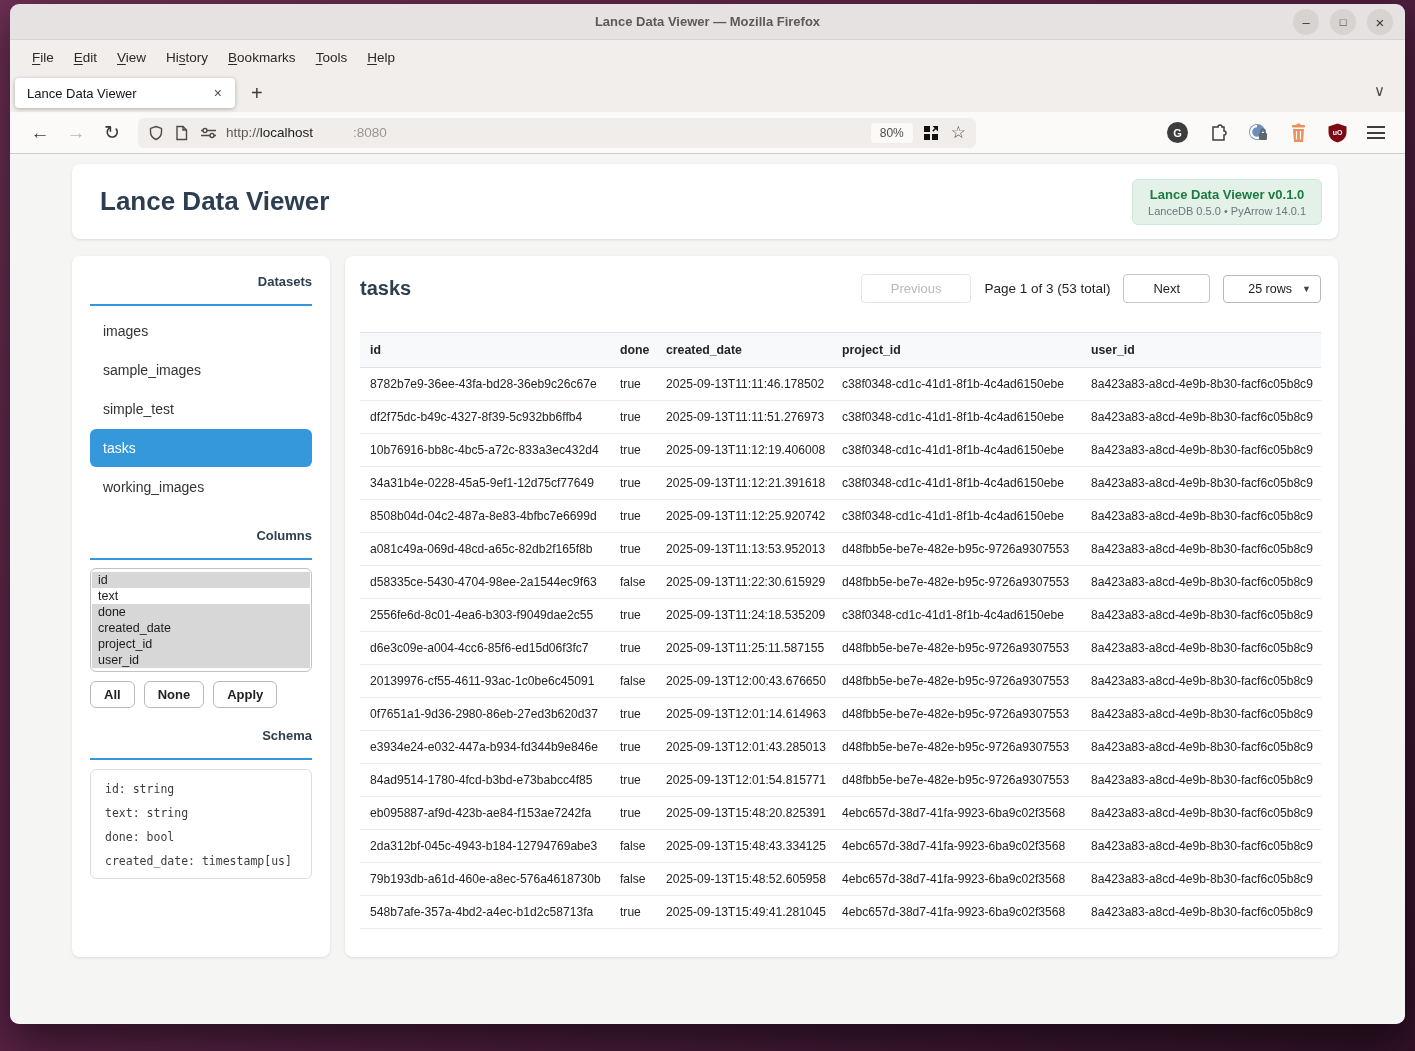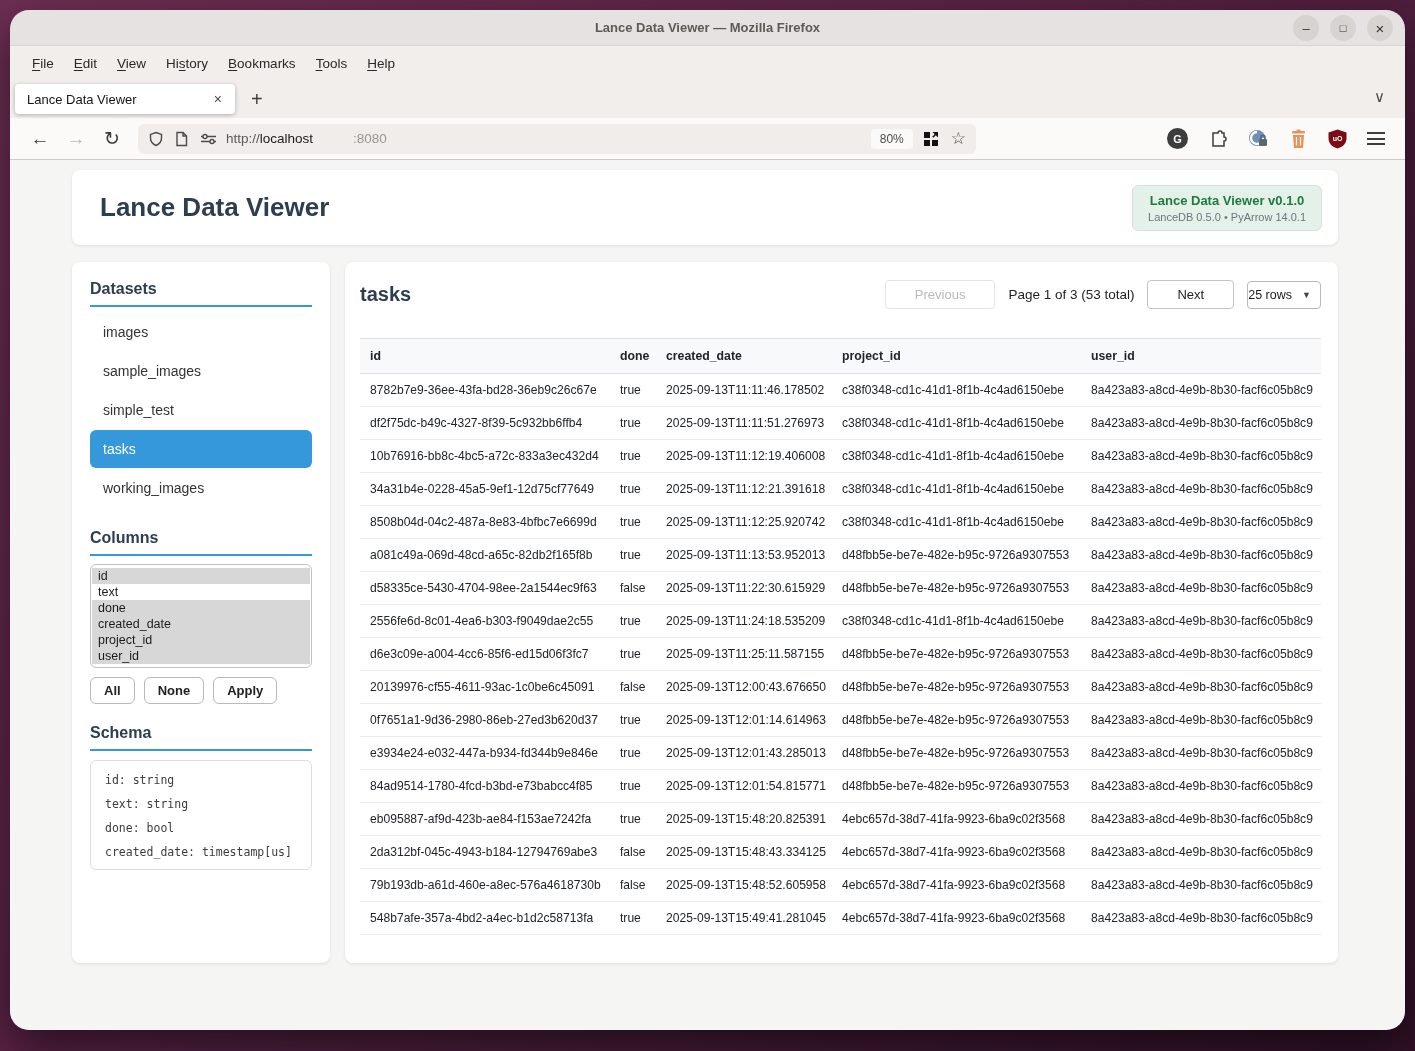--- a/index.html
+++ b/index.html
@@ -2,21 +2,21 @@
 <html><head>
 <meta charset="utf-8">
 <style>
   * { margin:0; padding:0; box-sizing:border-box; }
   html,body { width:1415px; height:1051px; overflow:hidden; }
   body {
     font-family:"Liberation Sans", sans-serif;
     background:linear-gradient(135deg,#6d2f54 0%,#5b2346 40%,#451b37 70%,#301126 100%);
     position:relative;
   }
-  .window{position:absolute;left:10px;top:10px;width:1395px;height:1020px;border-radius:19px;
+  .window{position:absolute;left:10px;top:4px;width:1395px;height:1020px;border-radius:9px;
     overflow:hidden;box-shadow:0 16px 44px rgba(0,0,0,.55);background:#a21caf;}
   
   .titlebar{height:36px;background:#e6e2e1;border-bottom:1px solid #d9d5d3;position:relative;
     display:flex;align-items:center;justify-content:center;}
   .titlebar-text{font-size:13px;font-weight:700;color:#5e5955;}
   .win-controls{position:absolute;right:12px;top:5px;display:flex;gap:11px;}
   .win-btn{width:26px;height:26px;border-radius:50%;background:#d7d3d1;display:flex;
     align-items:center;justify-content:center;font-size:13px;color:#35312e;}
   
   .menubar{height:34px;background:#f1eeec;display:flex;align-items:center;padding-left:12px;}
@@ -53,21 +53,21 @@
   .viewport{position:relative;height:870px;background:#f5f5f4;}
   .card{position:absolute;background:#fff;border-radius:8px;box-shadow:0 1px 3px rgba(0,0,0,.10);}
   .header-card{left:62px;top:10px;width:1266px;height:75px;display:flex;align-items:center;
     justify-content:space-between;padding:0 16px 0 28px;}
   .app-title{font-size:26px;font-weight:700;color:#2c3e50;}
   .version-badge{background:#e3f1e8;border:1px solid #cde7d8;border-radius:6px;padding:7px 15px;text-align:center;}
   .badge-title{font-size:13px;font-weight:700;color:#1e7a40;}
   .badge-sub{font-size:11px;color:#6c757d;margin-top:3px;}
   
   .sidebar-card{left:62px;top:102px;width:258px;height:701px;padding:18px;}
-  .side-heading{font-size:16px;font-weight:700;color:#2c3e50;padding-bottom:7px;border-bottom:2px solid #3498db;}
+  .side-heading{font-size:13px;font-weight:700;color:#2c3e50;padding-bottom:15px;border-bottom:2px solid #3498db;text-align:right;}
   .dataset-list{margin-top:6px;}
   .dataset-item{font-size:14px;color:#333;padding:11px 13px;border-radius:6px;margin-bottom:1px;}
   .dataset-item.selected{background:#3498db;color:#fff;}
   .mt-sec{margin-top:22px;}
   .listbox{margin-top:8px;border:1px solid #c2c2c2;border-radius:6px;padding:3px 1px;overflow:hidden;}
   .option{font-size:12.5px;color:#1b1b1b;line-height:16px;padding:0 6px;}
   .option.selected{background:#d7d7d7;}
   .btn-row{display:flex;gap:9px;margin-top:9px;}
   .btn{background:#fff;border:1px solid #b9b9b9;border-radius:6px;padding:5px 13px;font-size:13px;
     color:#222;font-family:inherit;font-weight:600;}
@@ -75,21 +75,21 @@
   .code-line{font-family:"DejaVu Sans Mono",monospace;font-size:11.5px;color:#3d3d3d;line-height:24px;white-space:pre;}
   
   .main-card{left:335px;top:102px;width:993px;height:701px;padding:18px 17px 0 15px;}
   .main-header{display:flex;align-items:center;justify-content:space-between;}
   .table-title{font-size:20px;font-weight:700;color:#2c3e50;}
   .pagination{display:flex;align-items:center;gap:13px;}
   .page-btn{background:#fff;border:1px solid #c4c4c4;border-radius:4px;padding:6px 29px;font-size:13px;
     color:#1f1f1f;font-family:inherit;}
   .page-btn.disabled{color:#b9b9b9;border-color:#e4e4e4;}
   .page-status{font-size:13.5px;color:#1f1f1f;}
-  .rows-select{position:relative;border:1px solid #b9b9b9;border-radius:4px;padding:6px 28px 6px 0;
+  .rows-select{position:relative;border:1px solid #b9b9b9;border-radius:4px;padding:6px 28px 6px 24px;
     font-size:12.5px;color:#1b1b1b;background:#fff;text-align:center;}
   .rows-select .arrow{position:absolute;right:9px;top:8px;font-size:9px;color:#444;}
   .data-table{margin-top:29px;width:961px;border-collapse:collapse;table-layout:fixed;}
   .data-table th{background:#f8f9fa;border-top:1px solid #dee2e6;border-bottom:1px solid #dee2e6;
     font-size:12.3px;font-weight:600;color:#212529;text-align:left;padding:10px 4px 10px 10px;}
   .data-table td{border-bottom:1px solid #e9ecef;font-size:12.1px;color:#212529;
     padding:9px 2px 9px 10px;overflow:hidden;white-space:nowrap;}
   svg{display:block;}
 </style>
 </head>

